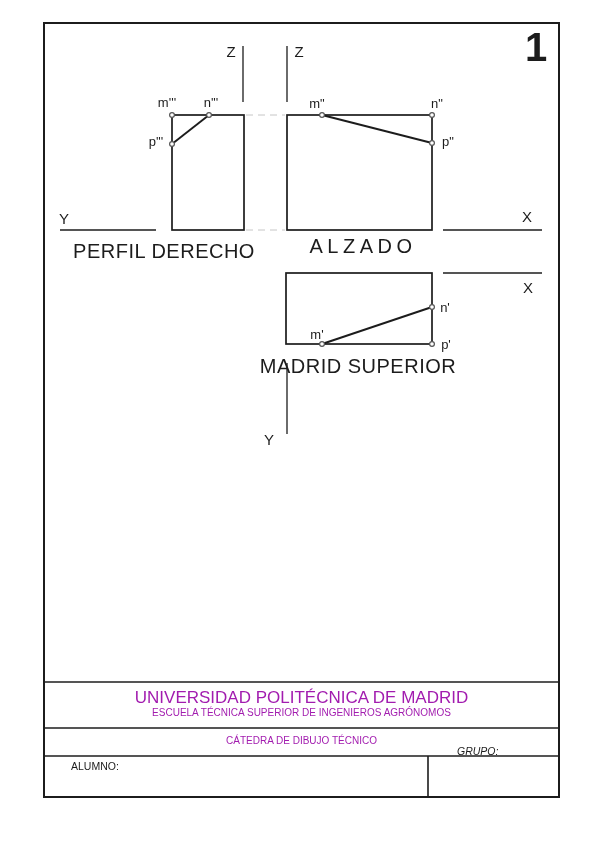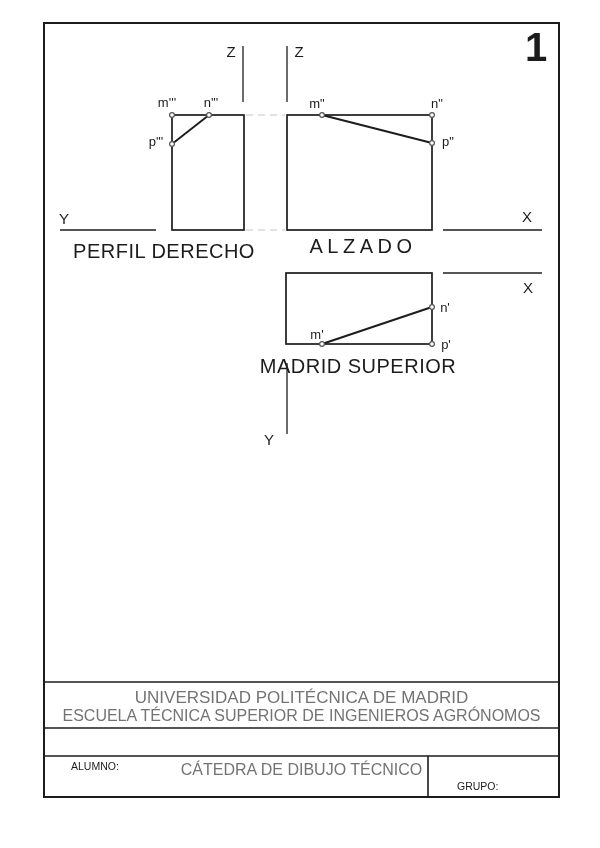--- a/index.html
+++ b/index.html
@@ -20,24 +20,24 @@
     color:#1c1c1c;
   }
   .axis{font-size:15px;}
   .pt{font-size:13px;}
   .cap{font-size:20px;letter-spacing:0.5px;}
   .cap-spaced{letter-spacing:4.5px;}
   .sheetnum{font-size:40px;font-weight:700;}
   .tbc{
     position:absolute;left:44px;width:515px;
     text-align:center;white-space:nowrap;line-height:1.15;
-    color:#737373;
+    color:#a21caf;
   }
   .tb1{font-size:17px;}
-  .tb2{font-size:16px;}
+  .tb2{font-size:10px;}
   .fieldlbl{
     position:absolute;font-size:10.5px;line-height:1;
     color:#1c1c1c;white-space:nowrap;margin-left:24px;
   }
 </style>
 </head>
 <body>
 
 <div class="page">
 
@@ -99,17 +99,17 @@
   <span class="lbl pt" style="left:317px;top:334px;">m'</span>
   <span class="lbl pt" style="left:445px;top:307px;">n'</span>
   <span class="lbl pt" style="left:446px;top:344px;">p'</span>
 
   <span class="lbl cap" style="left:164px;top:251px;">PERFIL DERECHO</span>
   <span class="lbl cap cap-spaced" style="left:363px;top:246px;">ALZADO</span>
   <span class="lbl cap" style="left:358px;top:366px;">MADRID SUPERIOR</span>
 
   <div class="tbc tb1" style="top:688px;">UNIVERSIDAD POLITÉCNICA DE MADRID</div>
   <div class="tbc tb2" style="top:707px;">ESCUELA TÉCNICA SUPERIOR DE INGENIEROS AGRÓNOMOS</div>
-  <div class="tbc tb2" style="top:761px;">CÁTEDRA DE DIBUJO TÉCNICO</div>
+  <div class="tbc tb2" style="top:735px;">CÁTEDRA DE DIBUJO TÉCNICO</div>
   <span class="fieldlbl" style="left:47px;top:761px;">ALUMNO:</span>
-  <span class="fieldlbl" style="left:433px;top:781px;">GRUPO:</span>
+  <span class="fieldlbl" style="left:433px;top:746px;font-style:italic;">GRUPO:</span>
 
 </div>
 
 </body></html>

